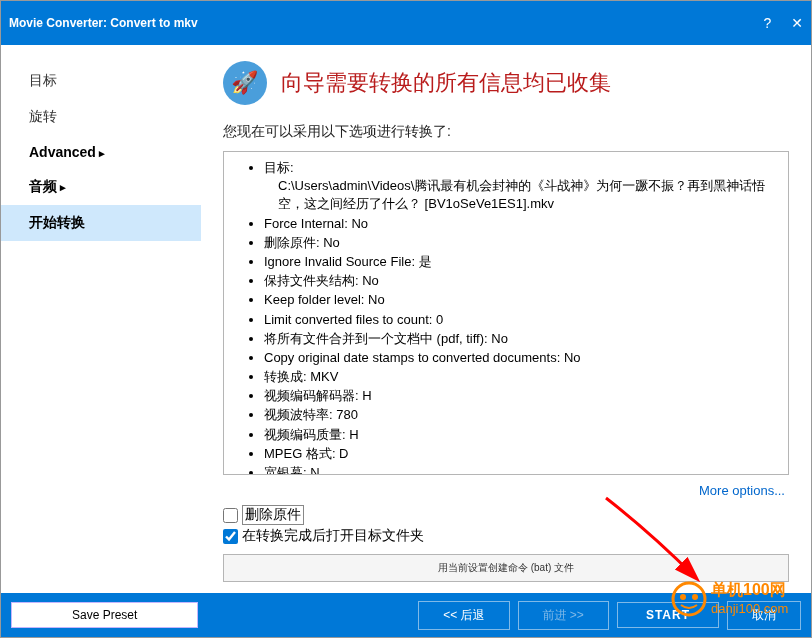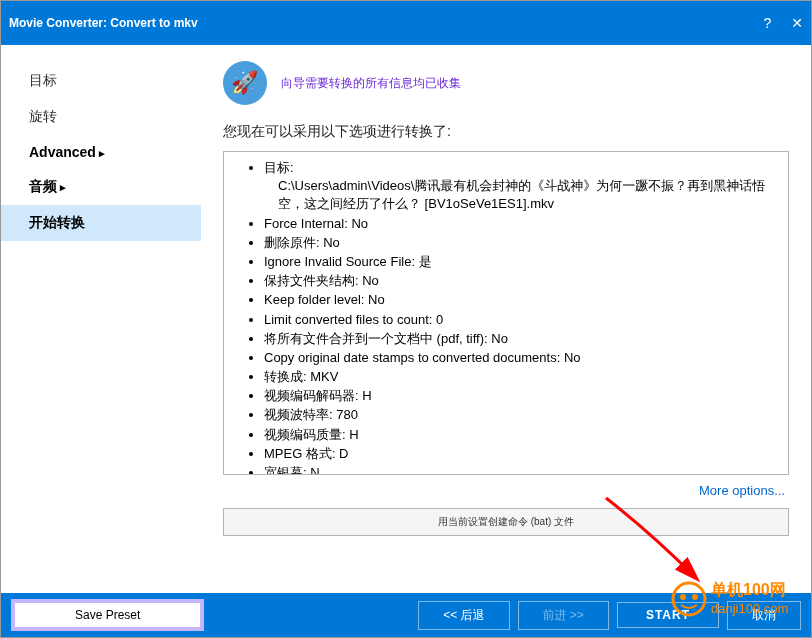--- a/index.html
+++ b/index.html
@@ -10,36 +10,36 @@
     .title-btn { color: #fff; font-size: 14px; cursor: pointer; }
     .body-area { display: flex; height: 560px; }
     .sidebar { width: 200px; background: #fff; border-right: 0; padding-top: 18px; }
     .side-item { padding: 9px 28px; color: #333; cursor: pointer; font-size: 14px; }
     .side-item.group { font-weight: bold; color: #000; }
     .side-item.group::after { content: " ▸"; font-size: 11px; }
     .side-item.active { background: #cfe8fc; font-weight: bold; color: #000; }
     .main { flex: 1; padding: 16px 22px 10px 22px; display: flex; flex-direction: column; }
     .hdr { display: flex; align-items: center; gap: 14px; margin-bottom: 18px; }
     .rocket-circle { width: 44px; height: 44px; border-radius: 50%; background: #4a9edb; display: flex; align-items: center; justify-content: center; font-size: 22px; color: #fff; }
-    .hdr-text { font-size: 12px; color: #6d28d9; }
+    .hdr-text { font-size: 22px; color: #b91c1c; }
     .subtext { font-size: 14px; color: #222; margin-bottom: 10px; }
     .settings-box { border: 1px solid #b5b5b5; height: 324px; overflow-y: scroll; padding: 6px 4px 20px 30px; font-size: 13px; color: #000; position: relative; }
     .settings-box ul { list-style: disc; padding-left: 10px; }
     .settings-box li { margin: 1px 0; line-height: 1.4; }
     .settings-box li .wrap { display: block; padding-left: 14px; }
     .more-link { text-align: right; padding: 8px 4px 4px; }
     .more-link a { color: #0066cc; text-decoration: none; font-size: 13px; }
     .checks { padding: 2px 0; }
     .chk-row { display: flex; align-items: center; gap: 4px; padding: 1px 0; font-size: 14px; }
     .chk-row input { width: 15px; height: 15px; accent-color: #0078d7; }
     .chk-label.boxed { border: 1px solid #888; padding: 0 2px; }
     .cmd-btn { border: 1px solid #b5b5b5; background: #f5f5f5; text-align: center; padding: 6px; margin-top: 6px; font-size: 10px; color: #333; cursor: pointer; }
     .footer { position: absolute; bottom: 0; left: 0; right: 0; height: 44px; background: #0078d7; display: flex; align-items: center; padding: 0 10px; gap: 8px; }
     .f-btn { background: #0078d7; border: 1px solid #7fb9e8; color: #fff; padding: 5px 24px; font-size: 12px; cursor: pointer; }
-    .f-btn.save { background: #fff; color: #000; border: 4px solid #c4b5fd; padding: 5px 60px; }
+    .f-btn.save { background: #fff; color: #000; border: 1px solid #c4b5fd; padding: 5px 60px; }
     .f-btn.disabled { color: #7fb9e8; }
     .f-spacer { flex: 1; }
     .f-btn.start { font-weight: bold; letter-spacing: 1px; padding: 5px 28px; }
     .arrow { position: absolute; top: 492px; left: 600px; pointer-events: none; z-index: 10; }
     .watermark { position: absolute; bottom: 14px; right: 0; z-index: 20; pointer-events: none; }
   </style>
 </head>
 <body>
 
 <div class="titlebar">
@@ -77,20 +77,30 @@
           <li>Copy original date stamps to converted documents: No</li>
           <li>转换成: MKV</li>
           <li>视频编码解码器: H</li>
           <li>视频波特率: 780</li>
           <li>视频编码质量: H</li>
           <li>MPEG 格式: D</li>
           <li>宽银幕: N</li>
         </ul>
     </div>
     <div class="more-link"><a href="#">More options...</a></div>
+    <div class="checks">
+      <div class="chk-row">
+        <input type="checkbox" id="chk1" style="">
+        <span class="chk-label boxed">删除原件</span>
+      </div>
+      <div class="chk-row">
+        <input type="checkbox" id="chk2" checked="" style="">
+        <span class="chk-label">在转换完成后打开目标文件夹</span>
+      </div>
+    </div>
     <div class="cmd-btn">用当前设置创建命令 (bat) 文件</div>
   </div>
 </div>
 
 <svg class="arrow" width="110" height="100">
   <defs>
       <marker id="ah" markerWidth="10" markerHeight="10" refX="7" refY="3" orient="auto">
         <polygon points="0 0, 9 3, 0 6" fill="#ff0000"></polygon>
       </marker>
     </defs>

